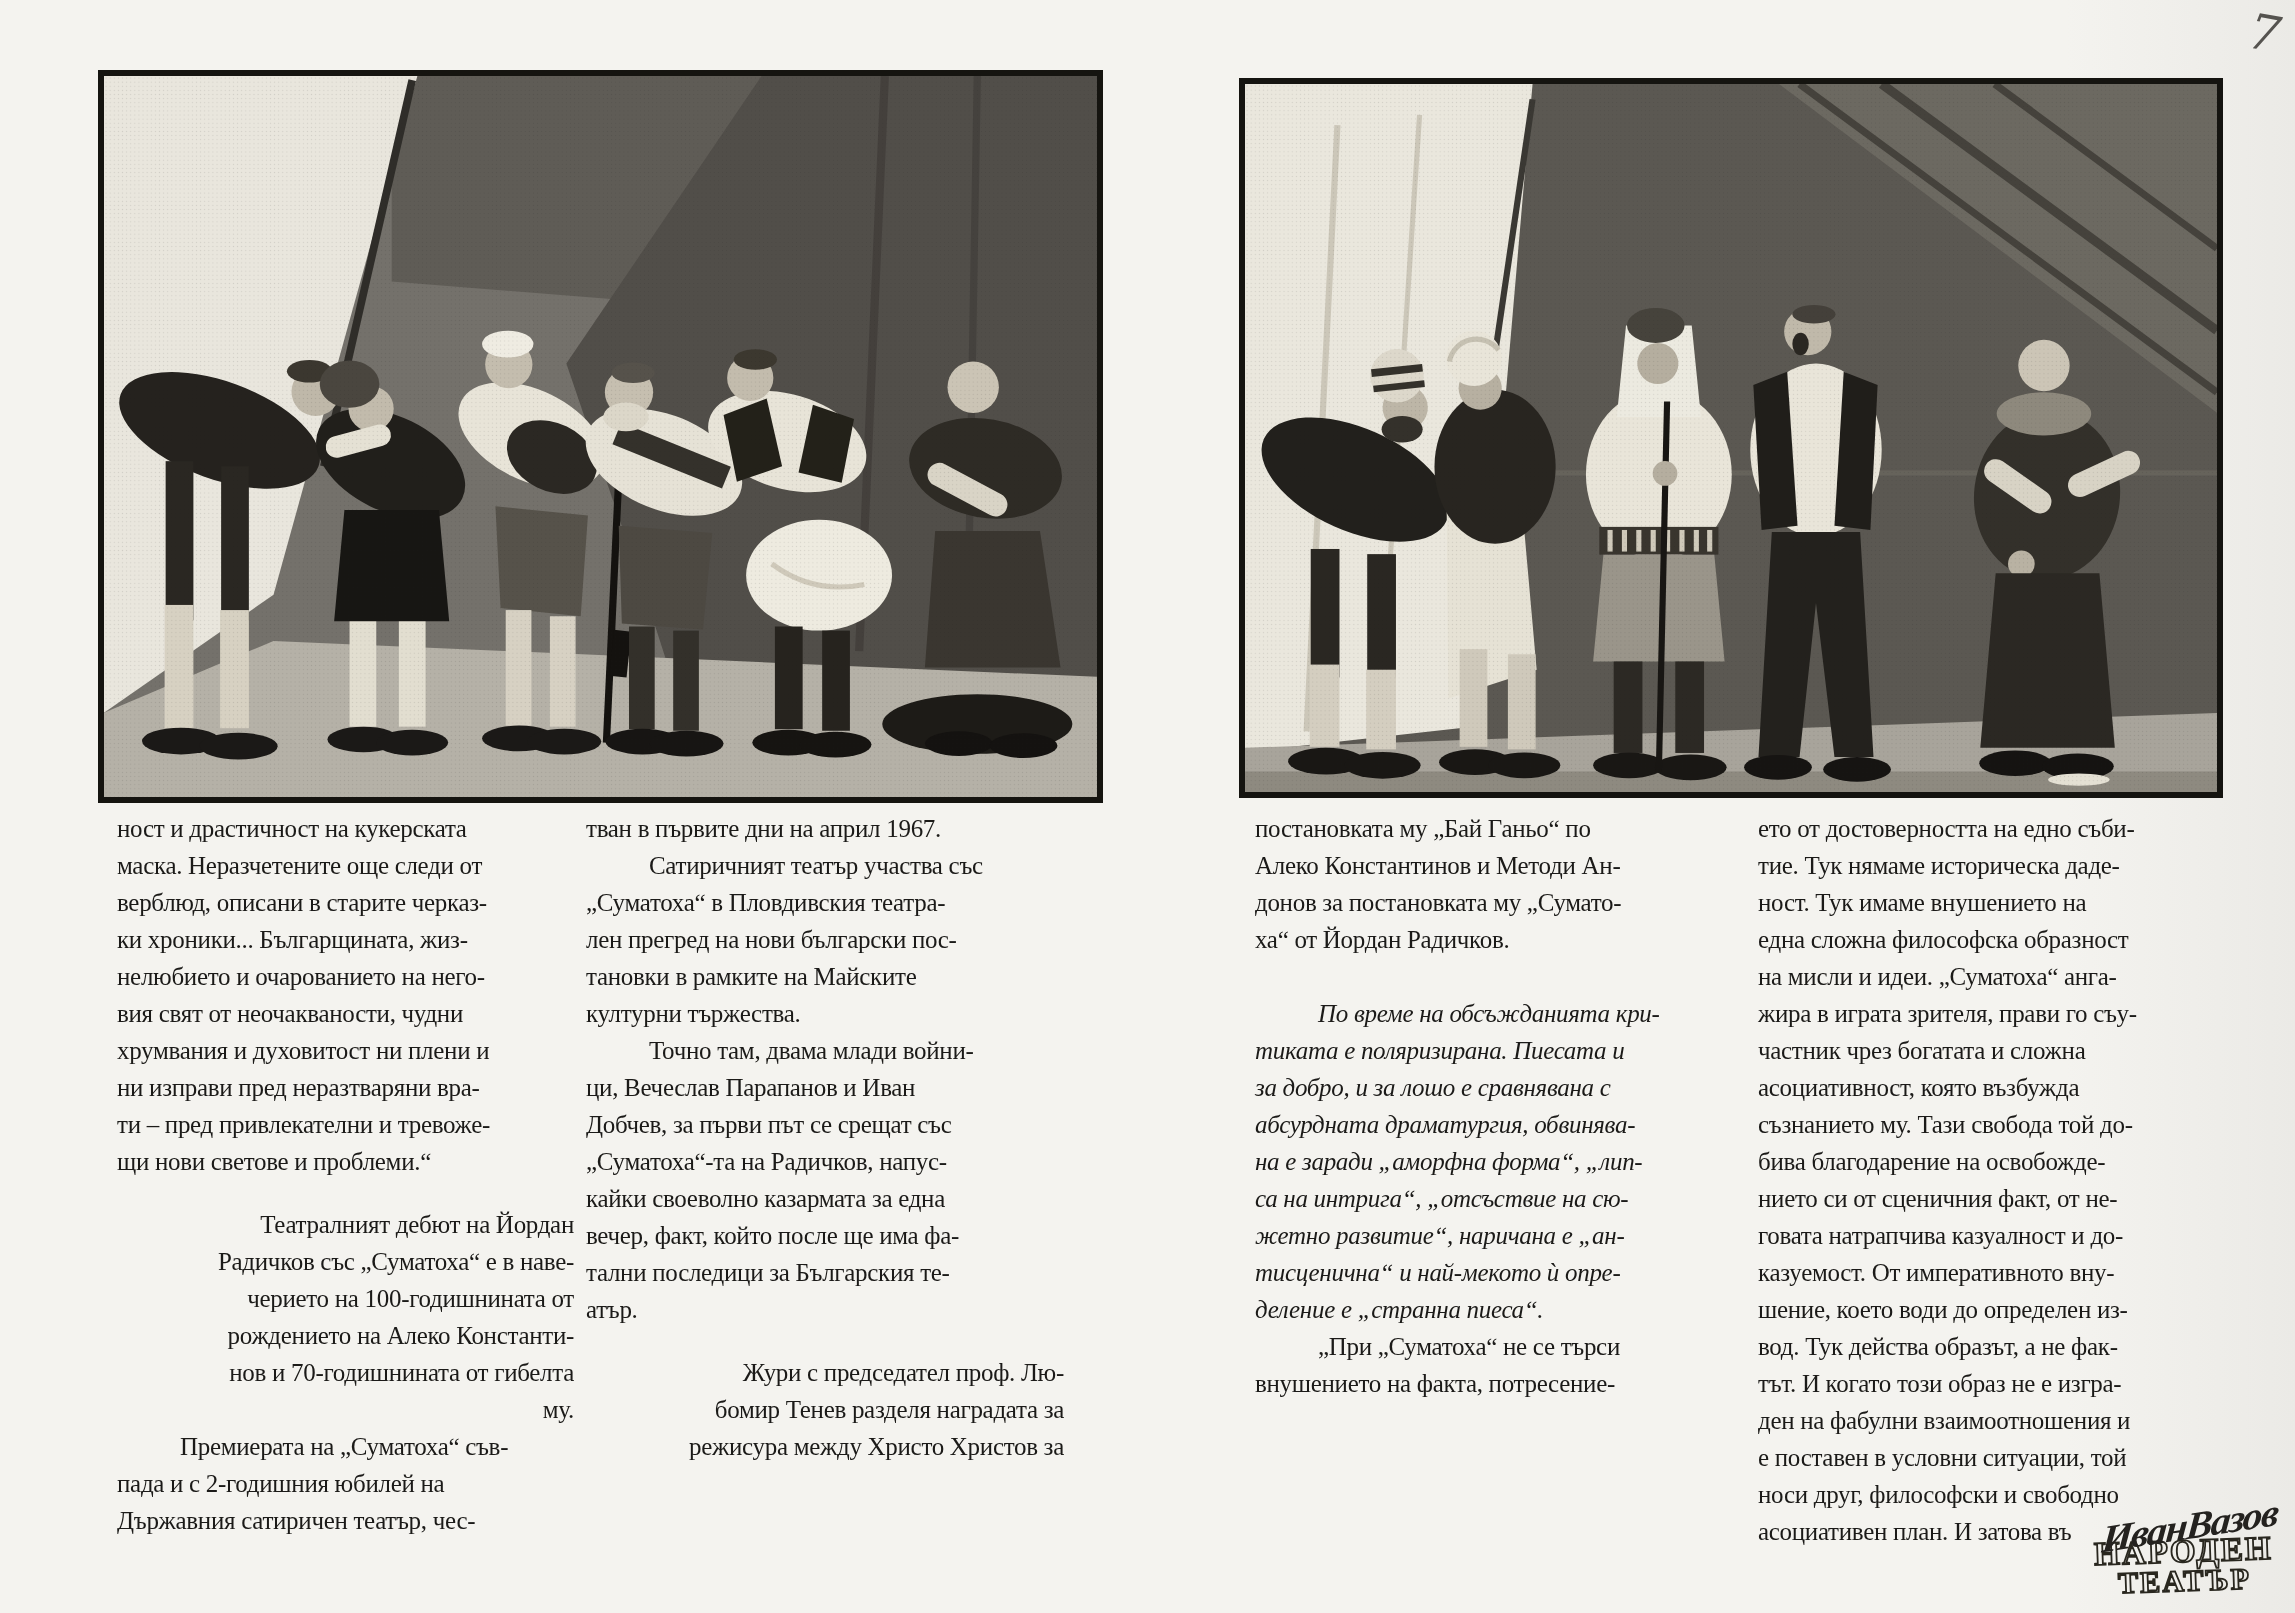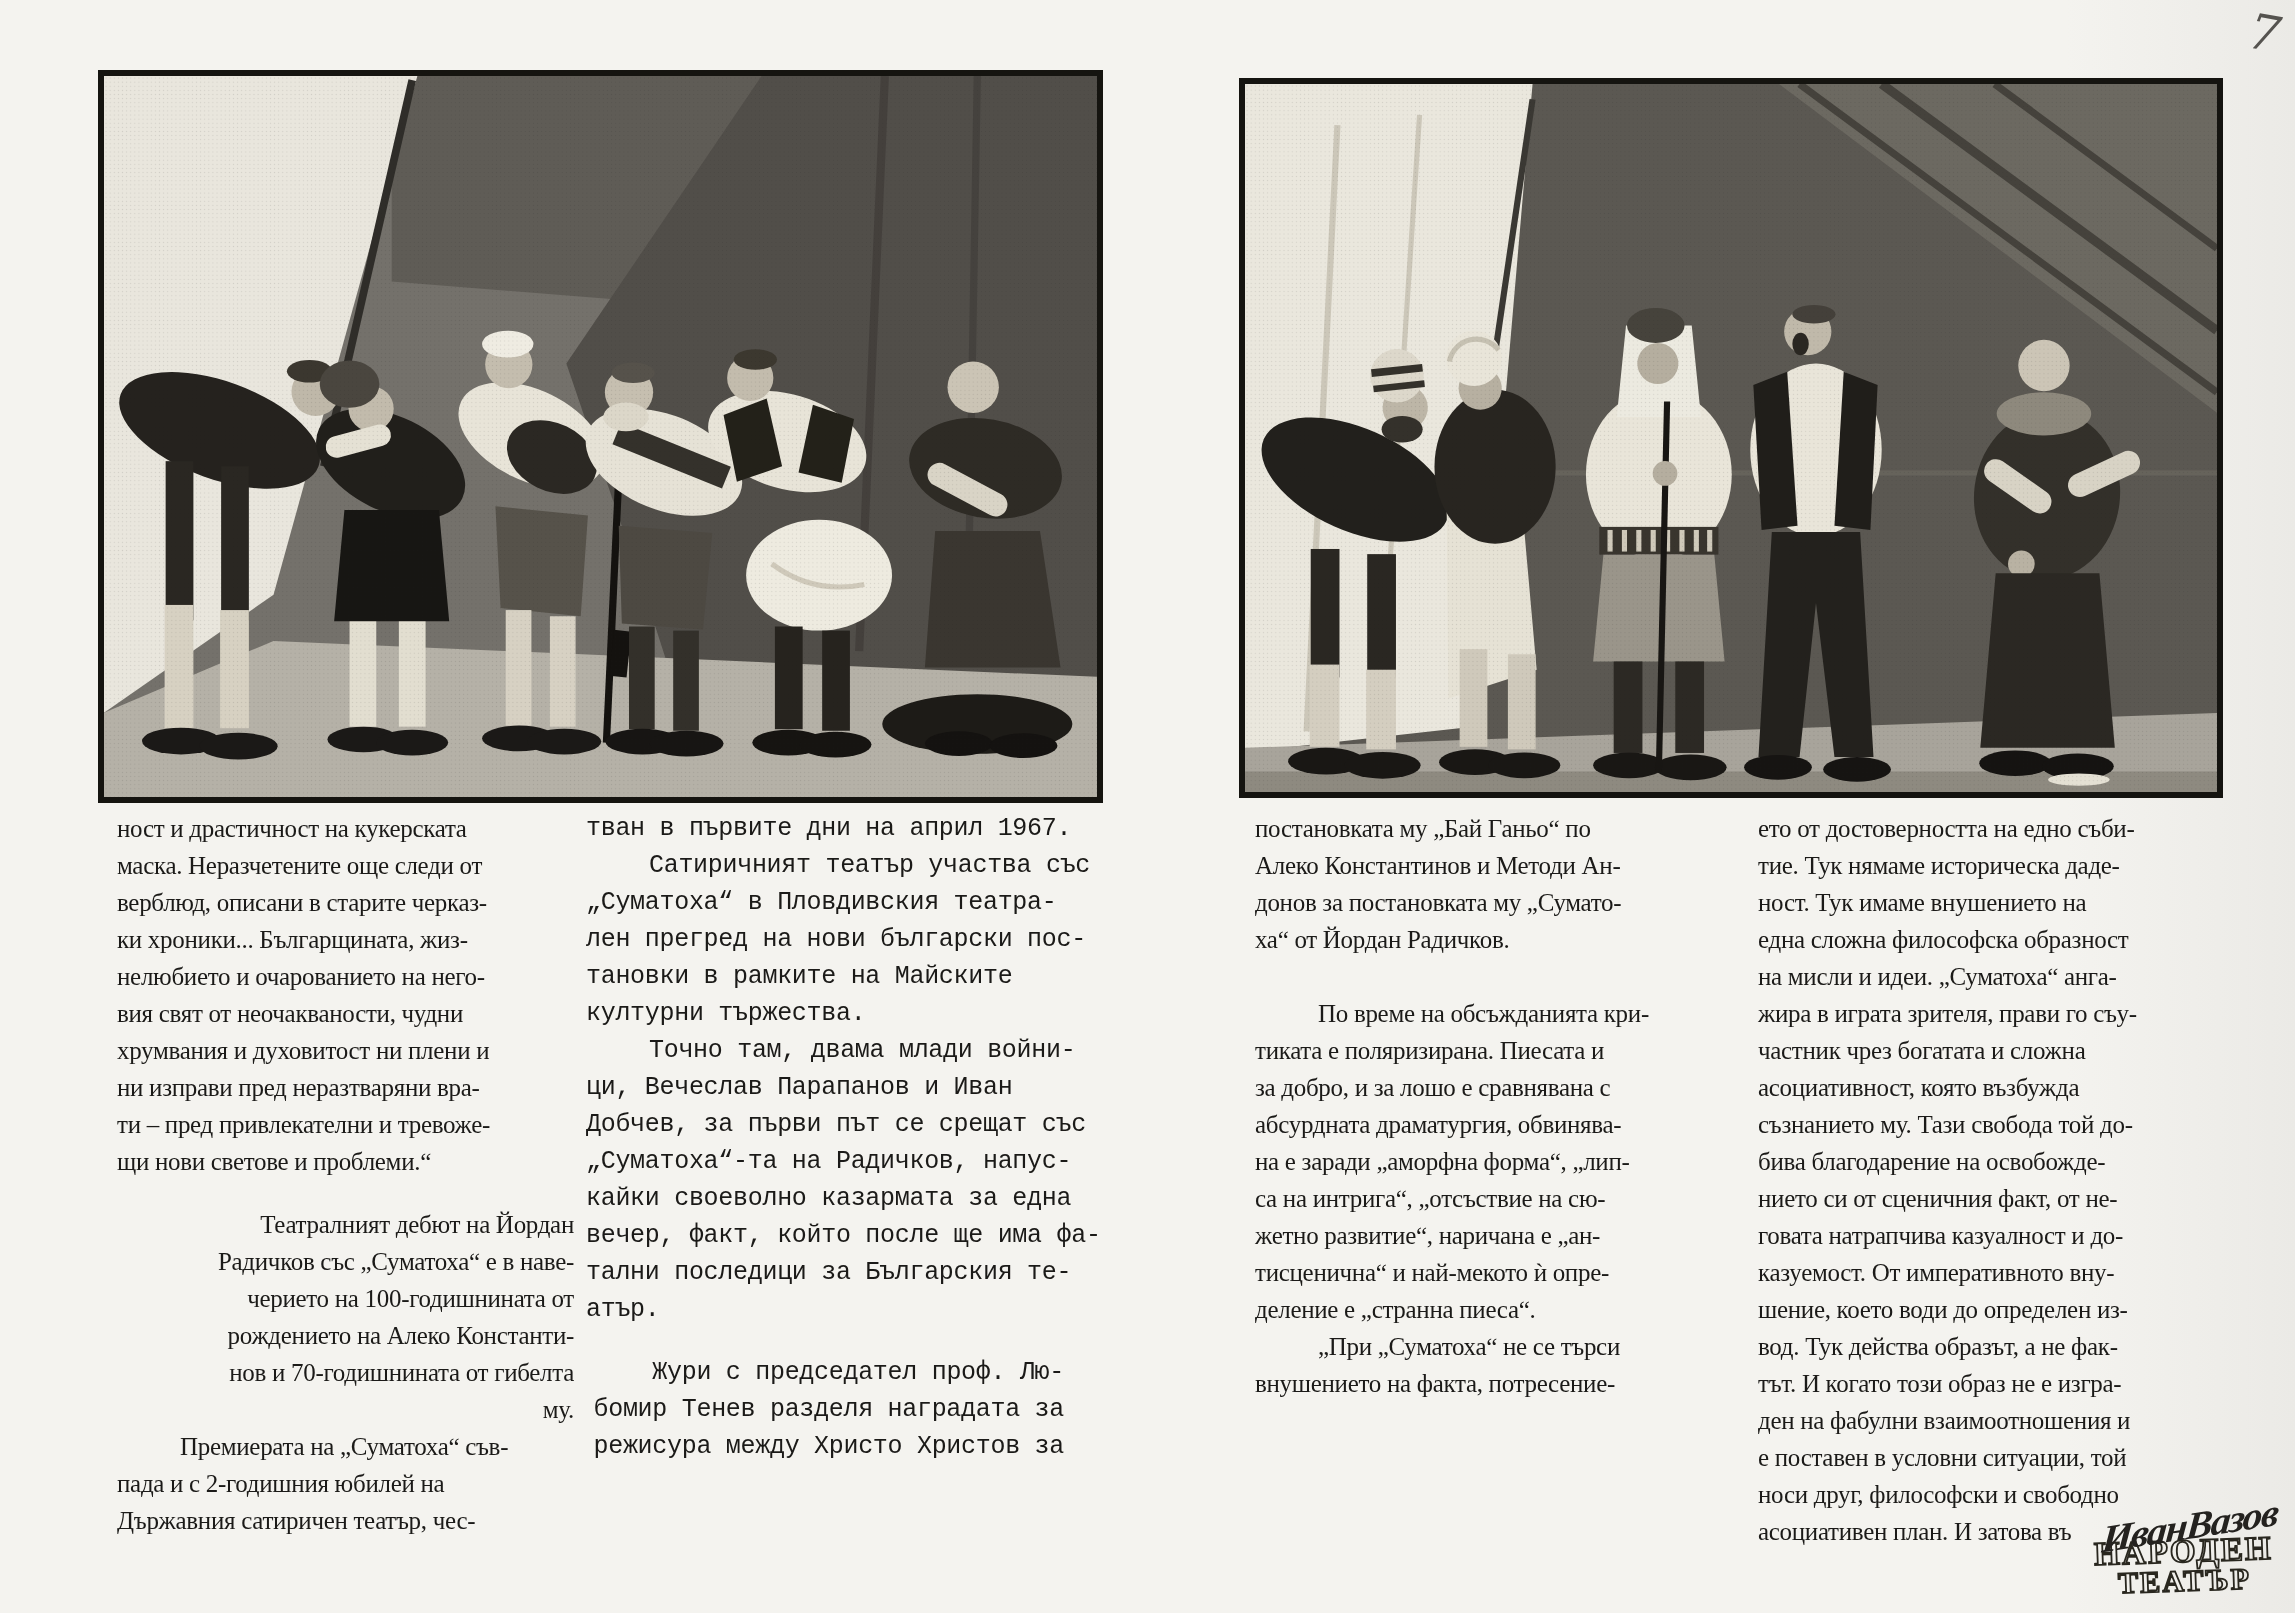--- a/index.html
+++ b/index.html
@@ -20,27 +20,27 @@
   #photo-left{left:98px;top:70px;width:1005px;height:733px;}
   #photo-right{left:1239px;top:78px;width:984px;height:720px;}
   .photo svg{display:block;width:100%;height:100%;}
 
   .col{
     position:absolute;top:810px;
     font-size:25px;line-height:37px;
     letter-spacing:-0.3px;
   }
   #col-l1{left:117px;width:457px;}
-  #col-l2{left:586px;width:478px;font-family:Liberation Mono, monospace;}
+  #col-l2{left:586px;width:478px;}
   #col-r1{left:1255px;width:462px;}
   #col-r2{left:1758px;width:462px;}
   .para{white-space:pre;}
   .indent{text-indent:63px;}
   .gap{margin-top:26px;text-align:right;}
-  .biggap{margin-top:37px;}
+  .biggap{margin-top:37px;font-style:italic;}
   .heading{
     font-size:32px;font-weight:bold;line-height:36px;
     text-align:center;margin:26px 0 15.4px 0;letter-spacing:0;
     white-space:pre;
   }
 
   .pageno{
     position:absolute;left:2249px;top:5.1px;
     font-size:49px;font-style:italic;color:#55534f;
     font-family:"DejaVu Serif",serif;

